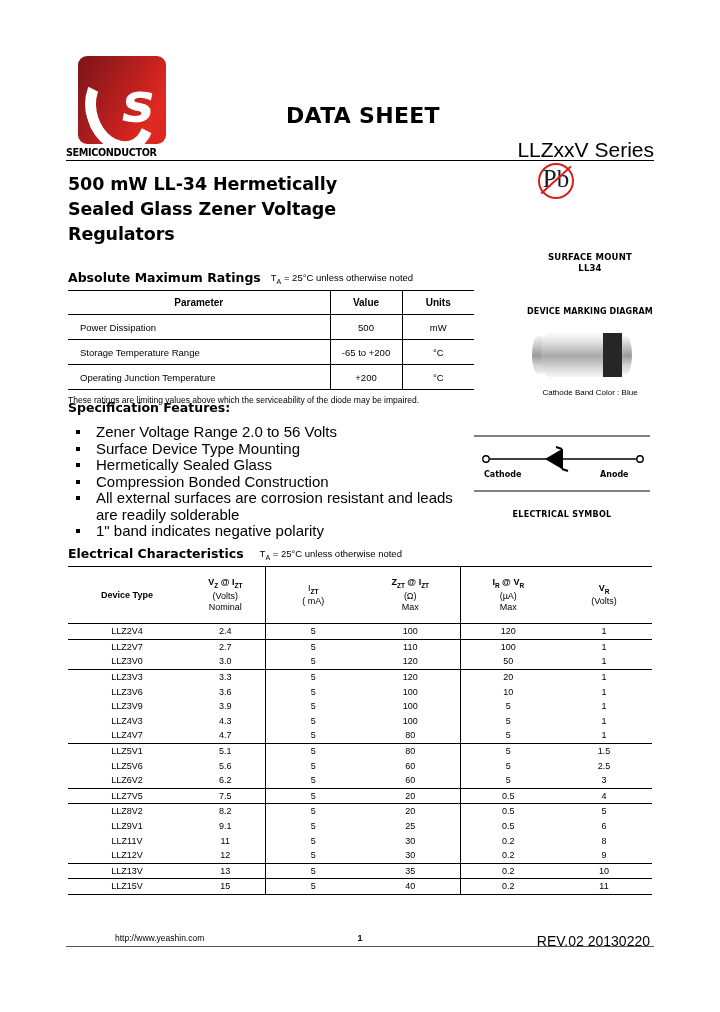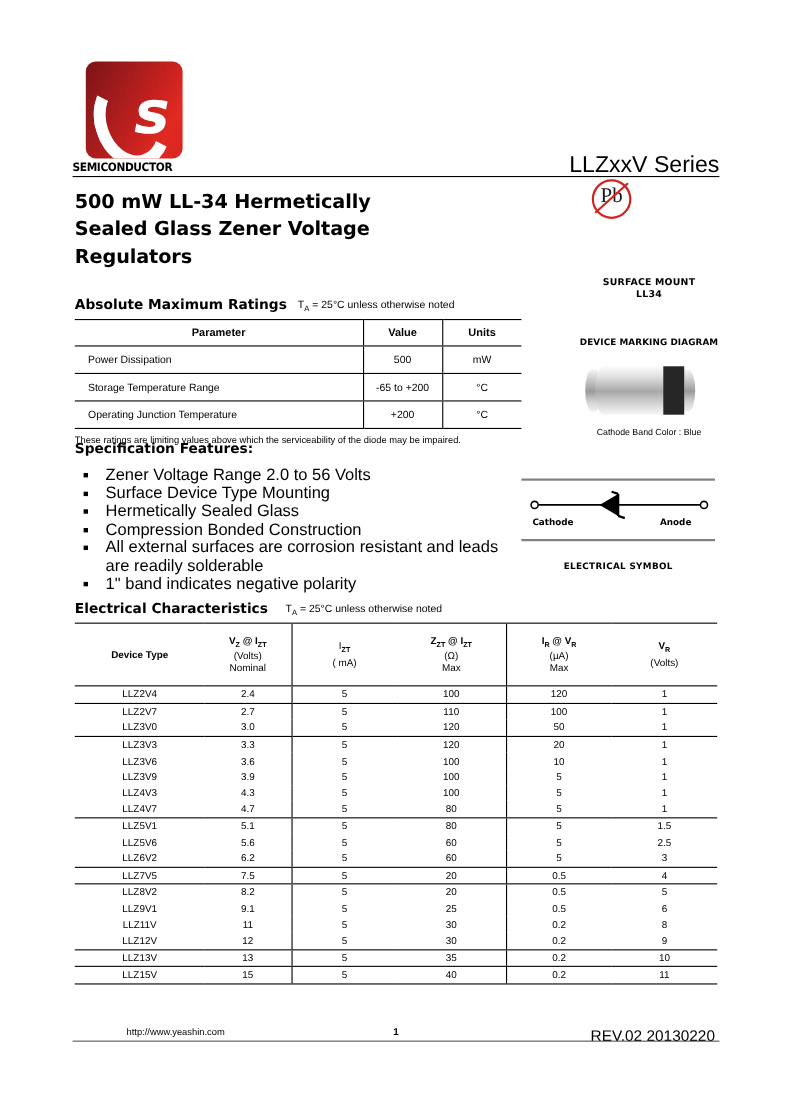--- a/index.html
+++ b/index.html
@@ -116,21 +116,21 @@
     border: 2px solid #d2231f;
     border-radius: 50%;
   }
   .pb-text {
     position: absolute;
     left: 0;
     top: 4px;
     width: 36px;
     text-align: center;
     font-family: "Liberation Serif", serif;
-    font-size: 19px;
+    font-size: 25px;
     line-height: 24px;
     color: #1a1a1a;
   }
   .pb-slash {
     position: absolute;
     left: -2px;
     top: 16px;
     width: 40px;
     height: 0;
     border-top: 2px solid #d2231f;
@@ -472,20 +472,21 @@
 <div class="page">
 
   <div class="logo-block">
     <div class="logo-square">
       <div class="logo-crescent"></div>
       <div class="logo-s">s</div>
     </div>
   </div>
   <div class="logo-caption">SEMICONDUCTOR</div>
 
+  <div class="data-sheet-title">DATA SHEET</div>
   <div class="series-title">LLZxxV Series</div>
   <div class="header-rule"></div>
 
   <div class="pb-mark">
     <div class="pb-circle"></div>
     <div class="pb-text">Pb</div>
     <div class="pb-slash"></div>
   </div>
 
   <div class="main-heading">500 mW LL-34 Hermetically Sealed Glass Zener Voltage Regulators</div>

